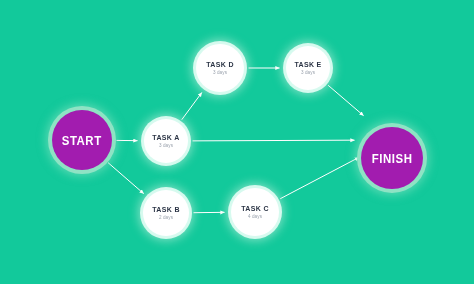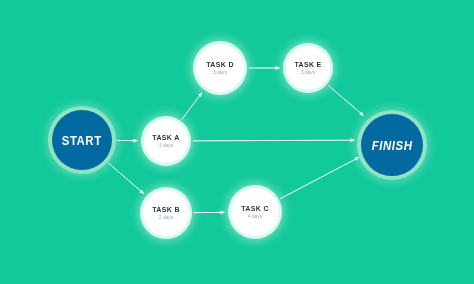--- a/index.html
+++ b/index.html
@@ -28,21 +28,21 @@
     position: absolute;
     border-radius: 50%;
     display: flex;
     flex-direction: column;
     align-items: center;
     justify-content: center;
     box-sizing: border-box;
     z-index: 3;
   }
   .node-terminal {
-    background: #0369a1;
+    background: #a21caf;
     box-shadow: 0 0 0 4px #8ee3c4, 0 0 10px 6px rgba(150, 232, 200, 0.55);
   }
   .node-terminal .node-title {
     color: #ffffff;
     font-weight: bold;
     letter-spacing: 0.6px;
     font-size: 13px;
     line-height: 1;
     transform: scaleX(0.88);
   }
@@ -103,17 +103,17 @@
         <span class="node-sub">4 days</span>
       </div>
       <div class="node node-task" style="left: 196px; top: 44px; width: 48px; height: 48px;">
         <span class="node-title">TASK D</span>
         <span class="node-sub">3 days</span>
       </div>
       <div class="node node-task" style="left: 286px; top: 46px; width: 44px; height: 44px;">
         <span class="node-title">TASK E</span>
         <span class="node-sub">3 days</span>
       </div>
-      <div class="node node-terminal" style="left: 361px; top: 114px; width: 62px; height: 62px; font-style: italic;">
+      <div class="node node-terminal" style="left: 361px; top: 127px; width: 62px; height: 62px;">
         <span class="node-title">FINISH</span>
       </div>
     </div>
 </div>
 
 </body></html>

